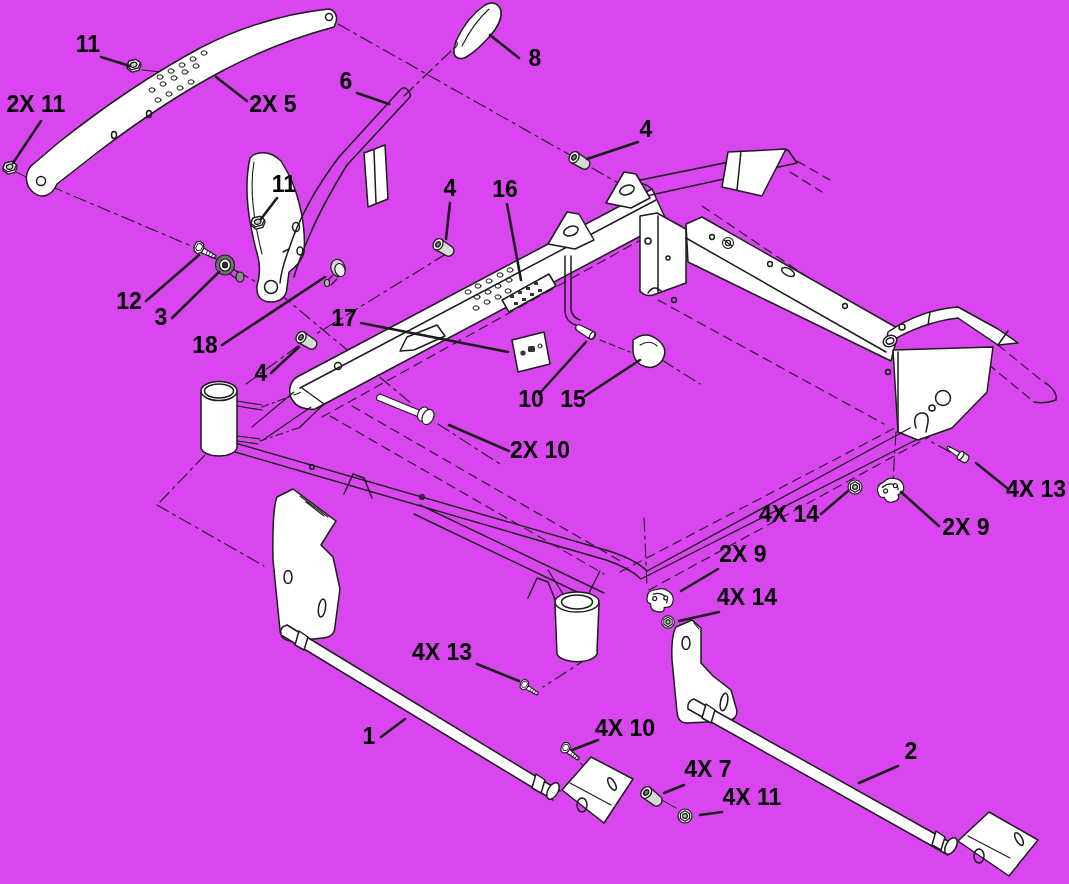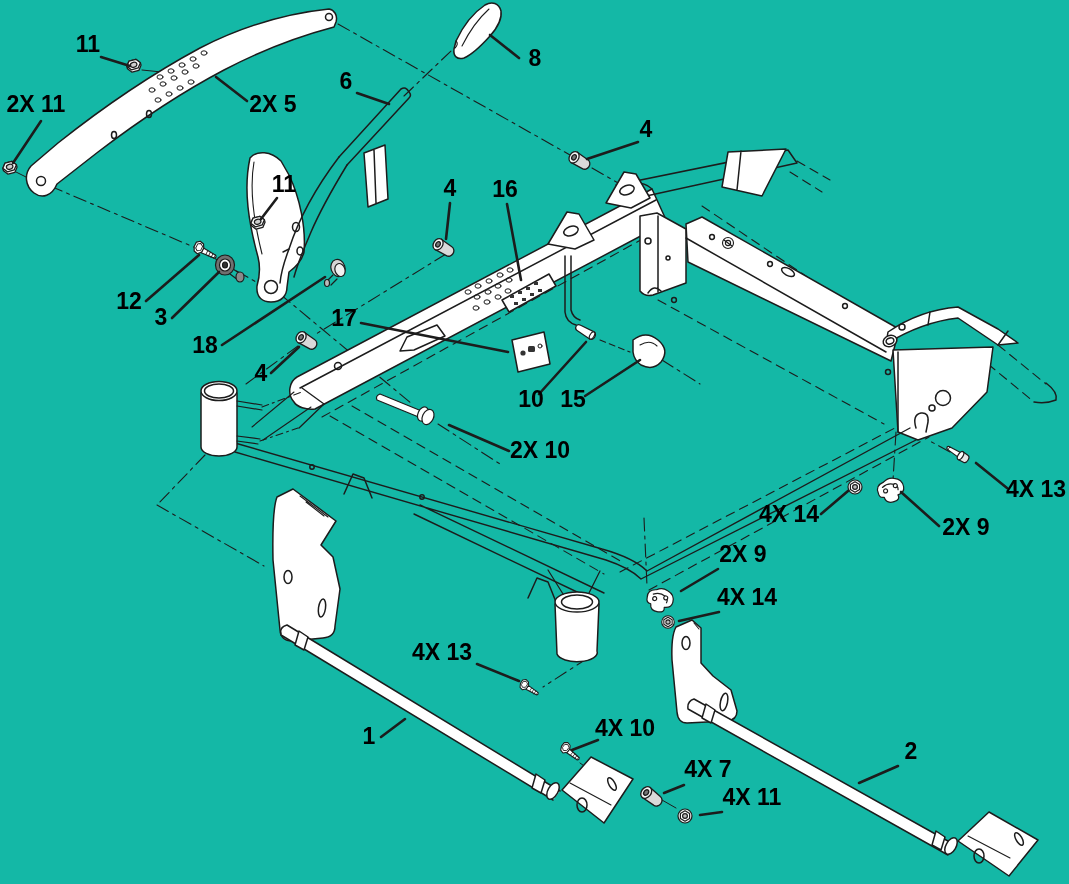--- a/index.html
+++ b/index.html
@@ -1,16 +1,16 @@
 <!DOCTYPE html>
 <html><head>
 <meta charset="utf-8">
 <style>
   html,body{margin:0;padding:0;background:#fff;}
-  .stage{position:relative;width:1069px;height:884px;background:#14b8a6;overflow:hidden;
+  .stage{position:relative;width:1069px;height:884px;background:#d946ef;overflow:hidden;
          font-family:"Liberation Sans", sans-serif;}
   svg{display:block;}
   text.co{font-family:"Liberation Sans", sans-serif;font-size:23px;font-weight:bold;
           fill:#000;stroke:none;text-anchor:middle;}
 </style>
 </head>
 <body>
 
 <div class="stage">
 <svg width="1069" height="884" viewBox="0 0 1069 884" stroke="#1c1c1c" fill="none" stroke-width="1.5" stroke-linecap="round" stroke-linejoin="round">

